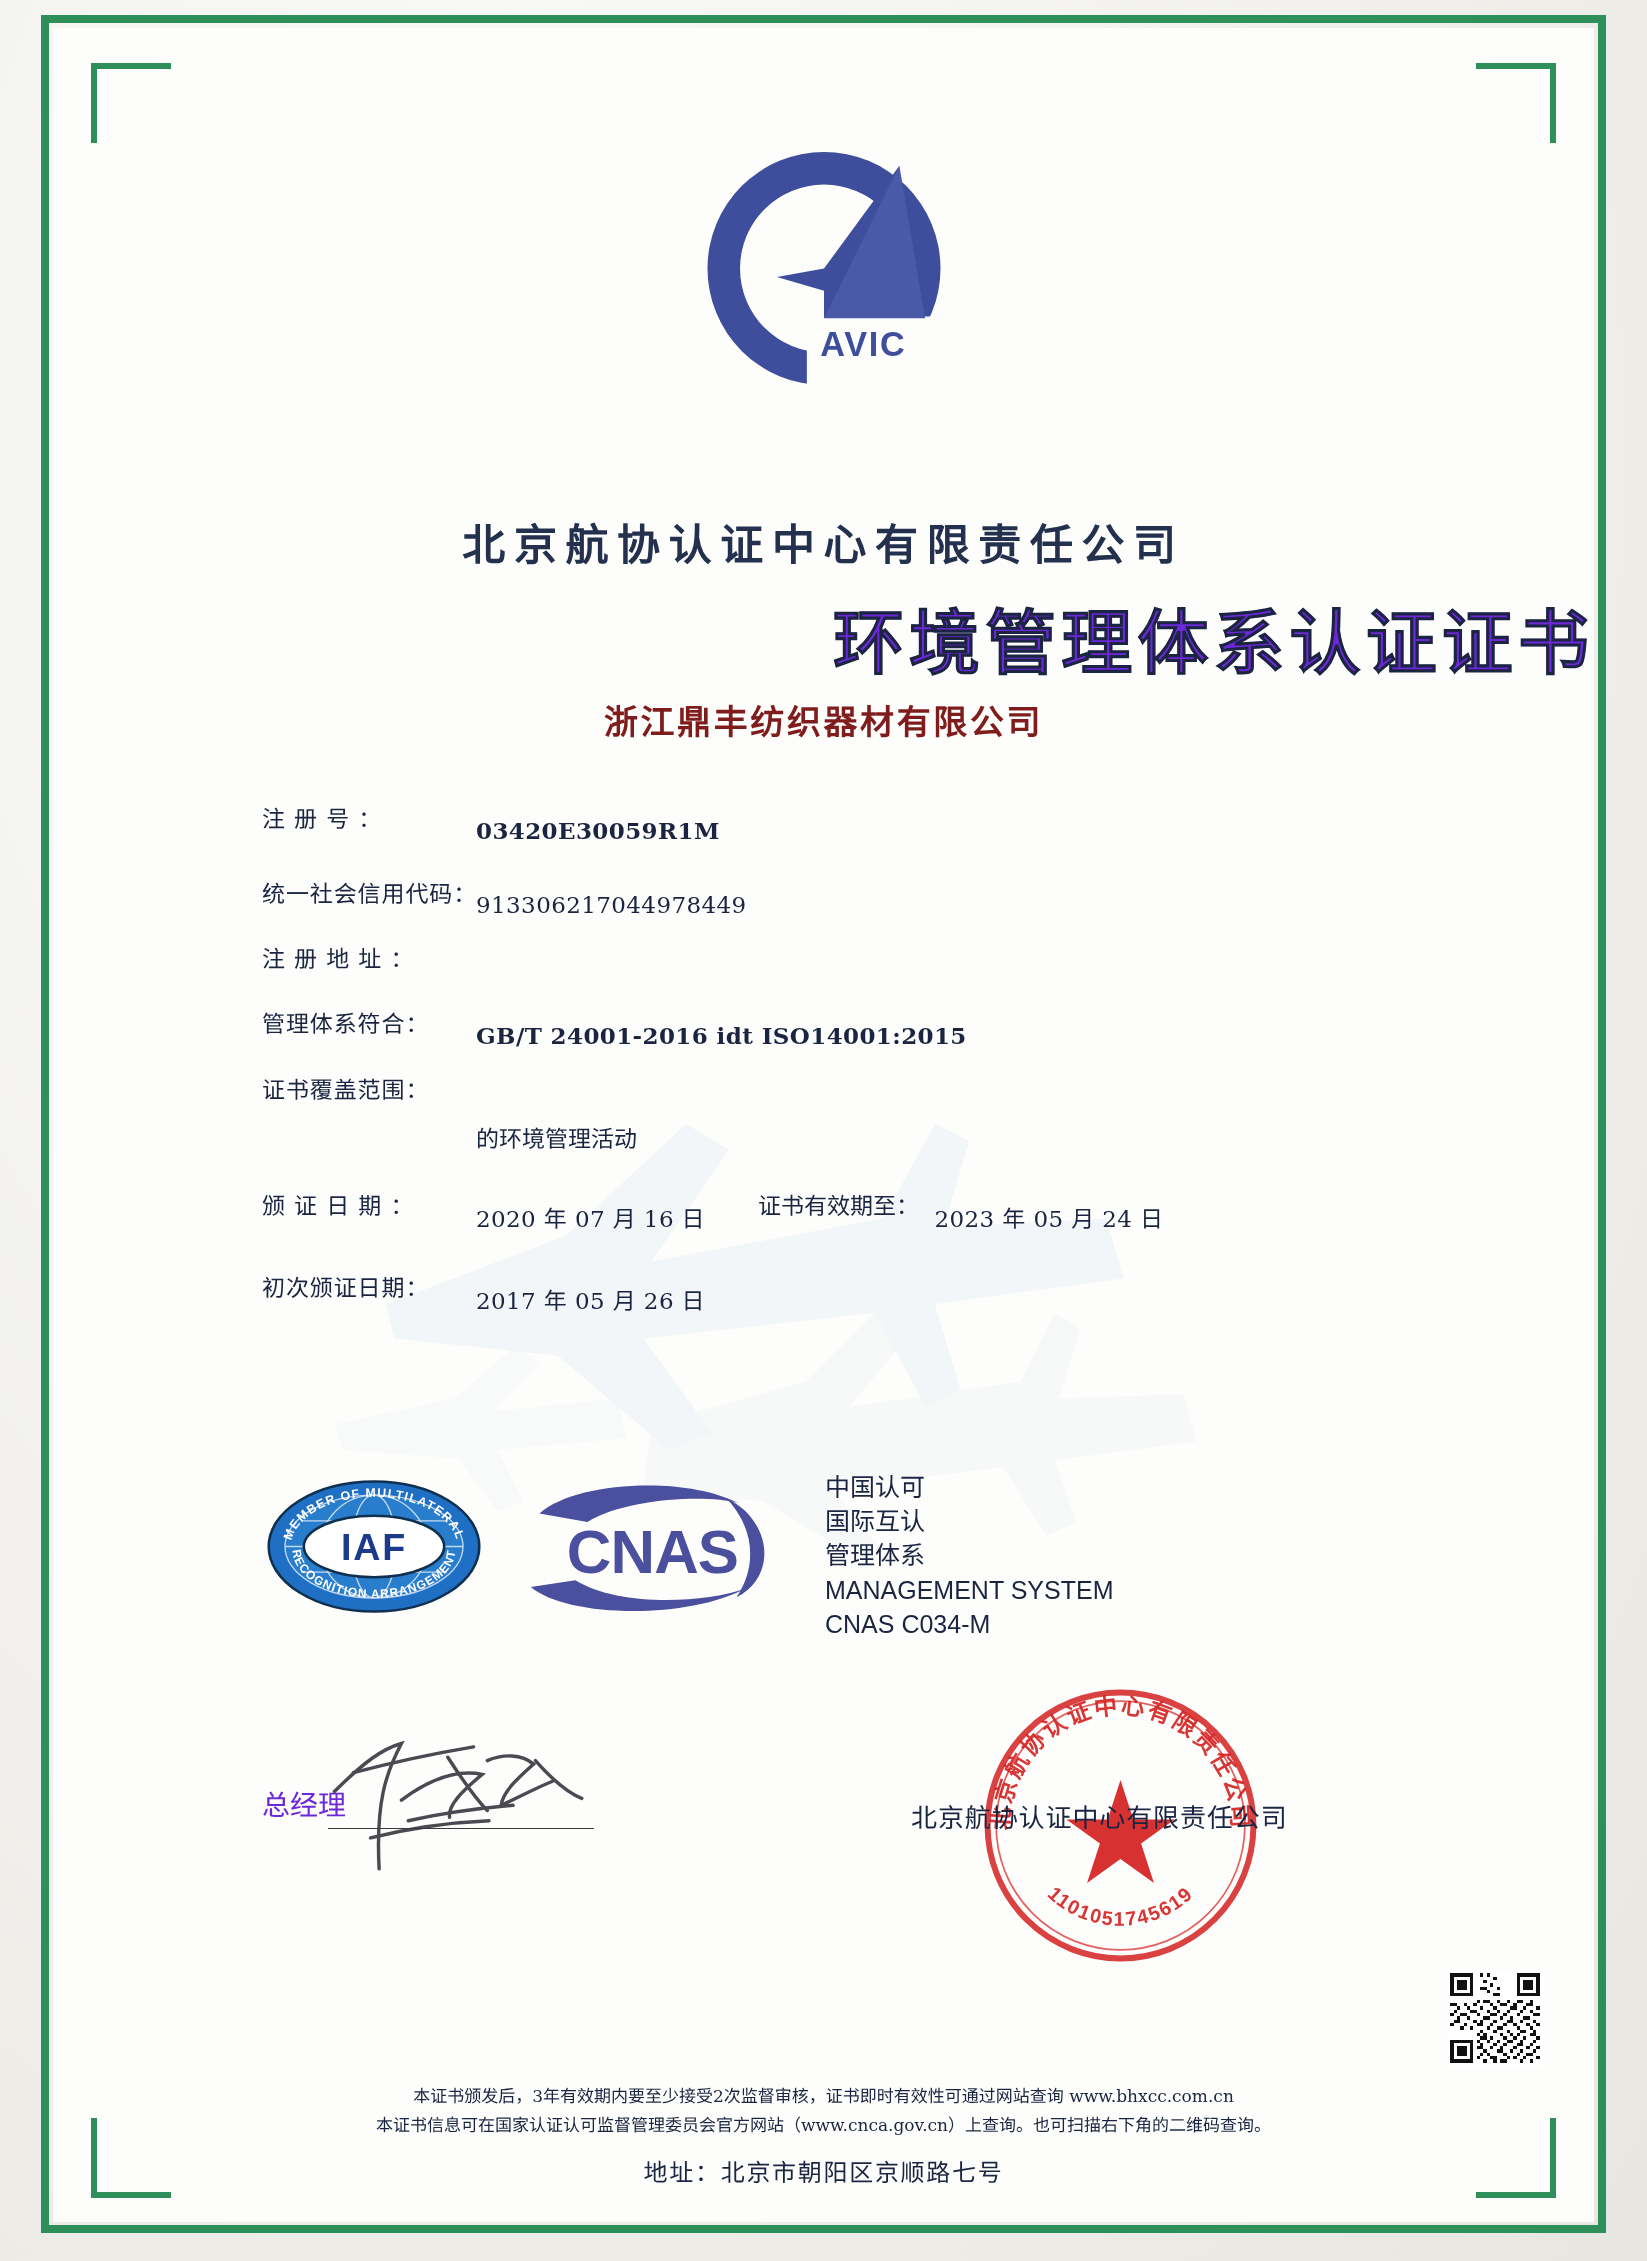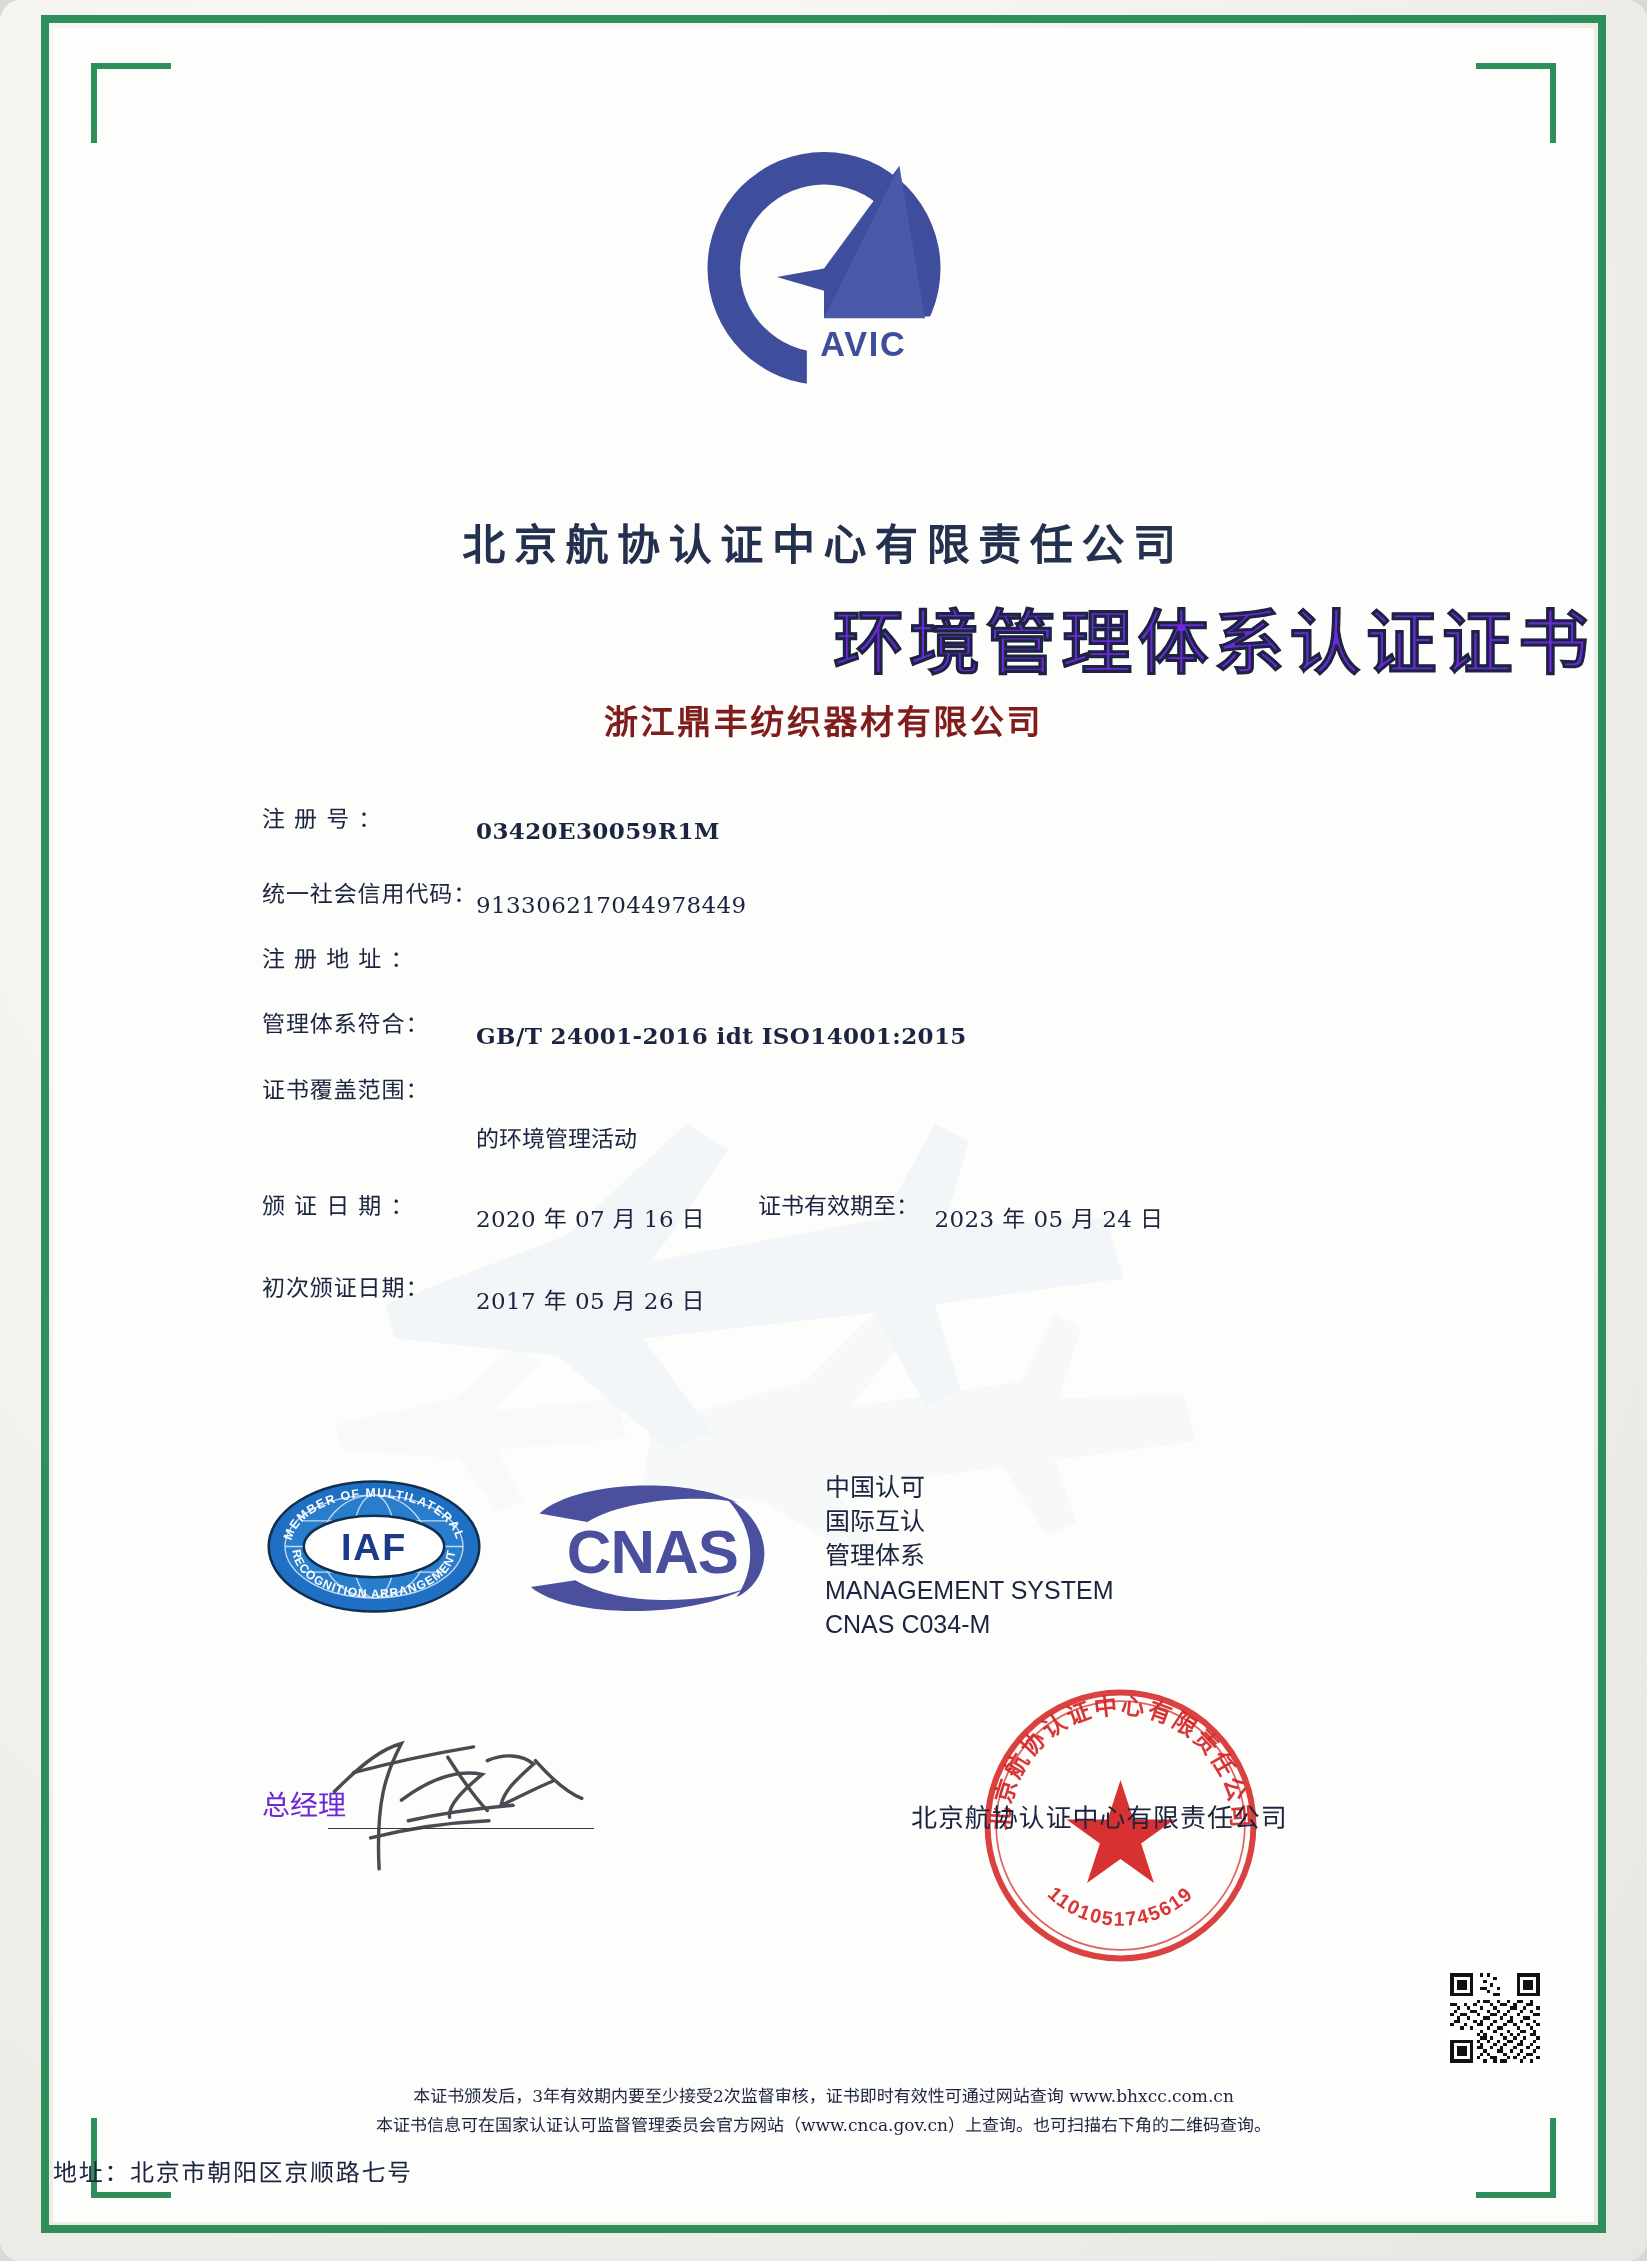--- a/index.html
+++ b/index.html
@@ -9,21 +9,20 @@
   }
   body {
     font-family: "Liberation Serif", "DejaVu Serif", serif;
   }
   .page {
     position: relative;
     width: 1647px;
     height: 2261px;
     background: #efeeea;
     overflow: hidden;
-    border-radius: 21px;
   }
   
   .paper {
     position: absolute;
     inset: 0;
     background:
       radial-gradient(ellipse at 30% 20%, #fbfbf8 0%, #f1f0ec 55%, #e7e6e0 100%);
   }
   
   .frame-outer {
@@ -256,20 +255,21 @@
     font-size: 17px;
     line-height: 29px;
     color: #1b2440;
     font-family: "DejaVu Serif", serif;
   }
   .address {
     position: absolute;
     left: 0;
     right: 0;
     bottom: 34px;
+    text-align: center;
     font-size: 24px;
     letter-spacing: 1.7px;
     color: #1b2440;
     font-family: "DejaVu Serif", serif;
   }
 </style>
 </head>
 <body>
 
 <div class="page">

